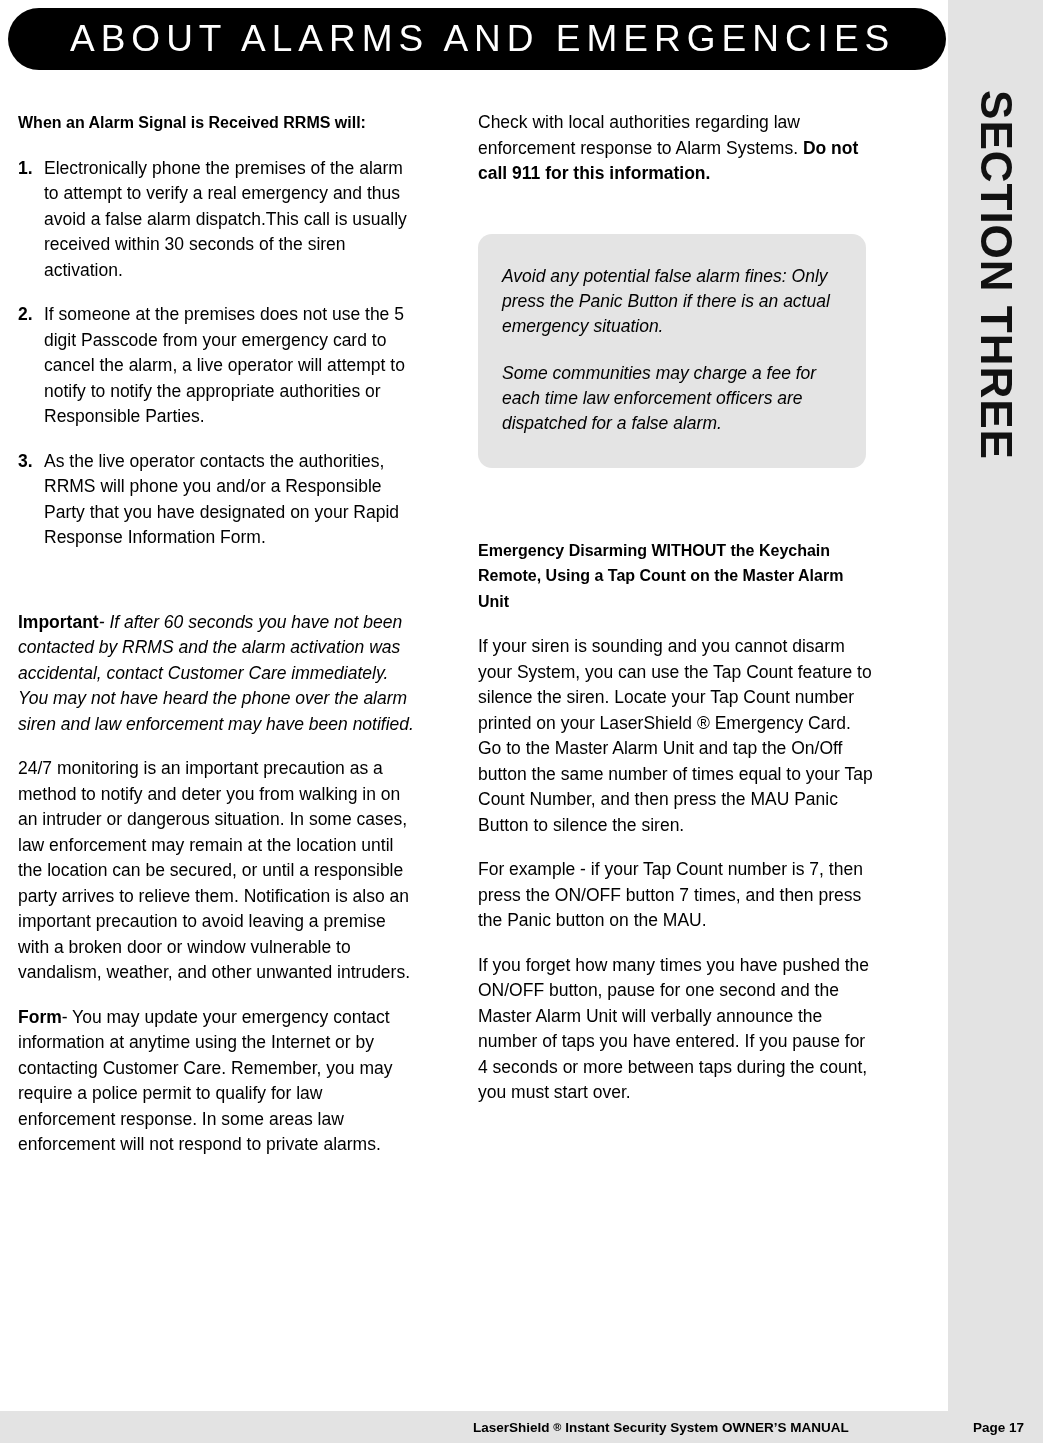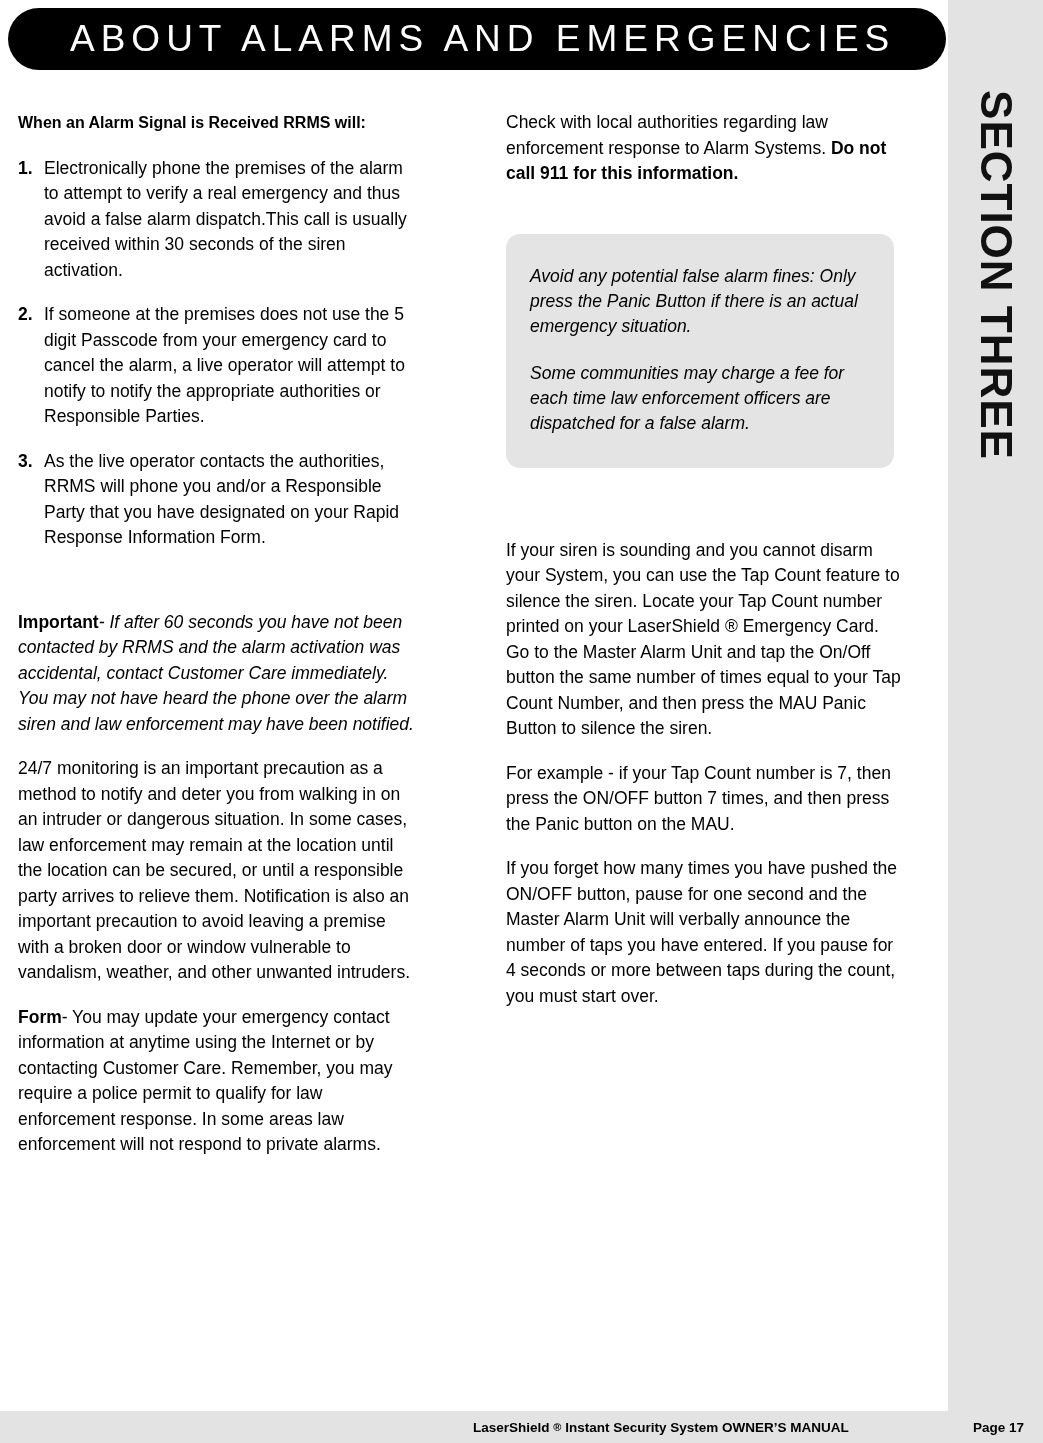--- a/index.html
+++ b/index.html
@@ -70,21 +70,21 @@
     margin-left: 62px;
     white-space: nowrap;
   }
   
   .col {
     position: absolute;
     top: 110px;
     width: 400px;
   }
   .col-left { left: 18px; }
-  .col-right { left: 506px; width: 400px; }
+  .col-right { left: 478px; width: 400px; }
 
   .para {
     font-size: 17.5px;
     line-height: 25.5px;
     color: #000;
     margin: 0 0 19px 0;
   }
   .heading {
     font-size: 16px;
     line-height: 25.5px;
@@ -213,20 +213,21 @@
 
     <div class="spacer-28"></div>
 
     <div class="callout">
       <p>Avoid any potential false alarm fines: Only press the Panic Button if there is an actual emergency situation.</p>
       <p>Some communities may charge a fee for each time law enforcement officers are dispatched for a false alarm.</p>
     </div>
 
     <div class="spacer-40"></div>
 
+    <div class="heading">Emergency Disarming WITHOUT the Keychain Remote, Using a Tap Count on the Master Alarm Unit</div>
 
     <p class="para"><span>If your siren is sounding and you cannot disarm your System, you can use the Tap Count feature to silence the siren. Locate your Tap Count number printed on your LaserShield </span><span>®</span><span> Emergency Card. Go to the Master Alarm Unit and tap the On/Off button the same number of times equal to your Tap Count Number, and then press the MAU Panic Button to silence the siren.</span></p>
 
     <p class="para">For example - if your Tap Count number is 7, then press the ON/OFF button 7 times, and then press the Panic button on the MAU.</p>
 
     <p class="para">If you forget how many times you have pushed the ON/OFF button, pause for one second and the Master Alarm Unit will verbally announce the number of taps you have entered. If you pause for 4 seconds or more between taps during the count, you must start over.</p>
 
   </div>
 
   <div class="footer">

